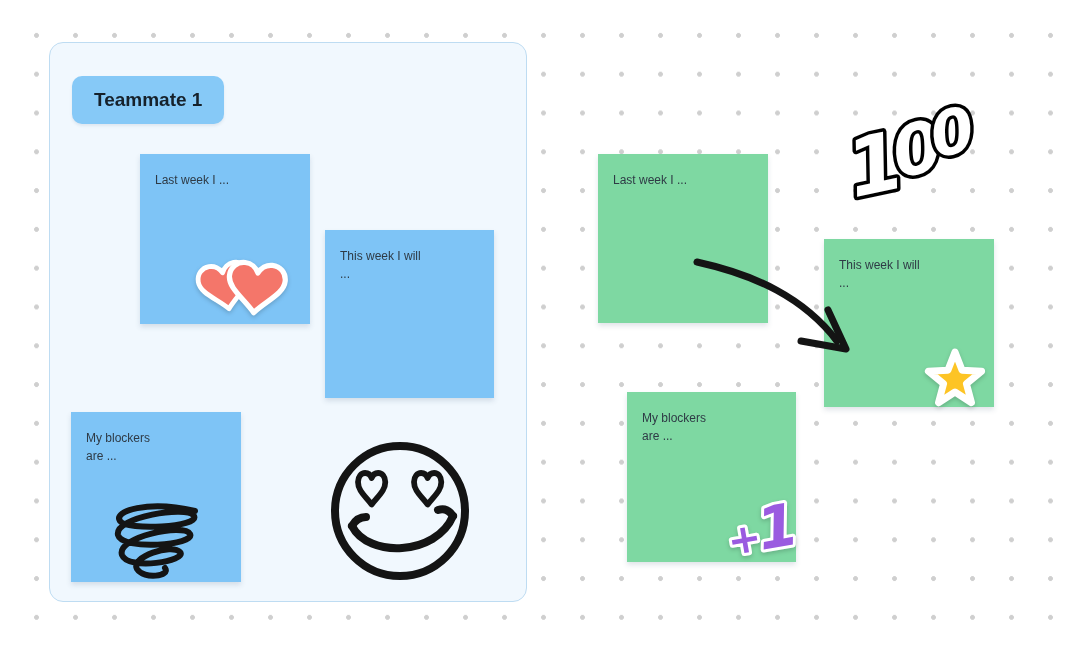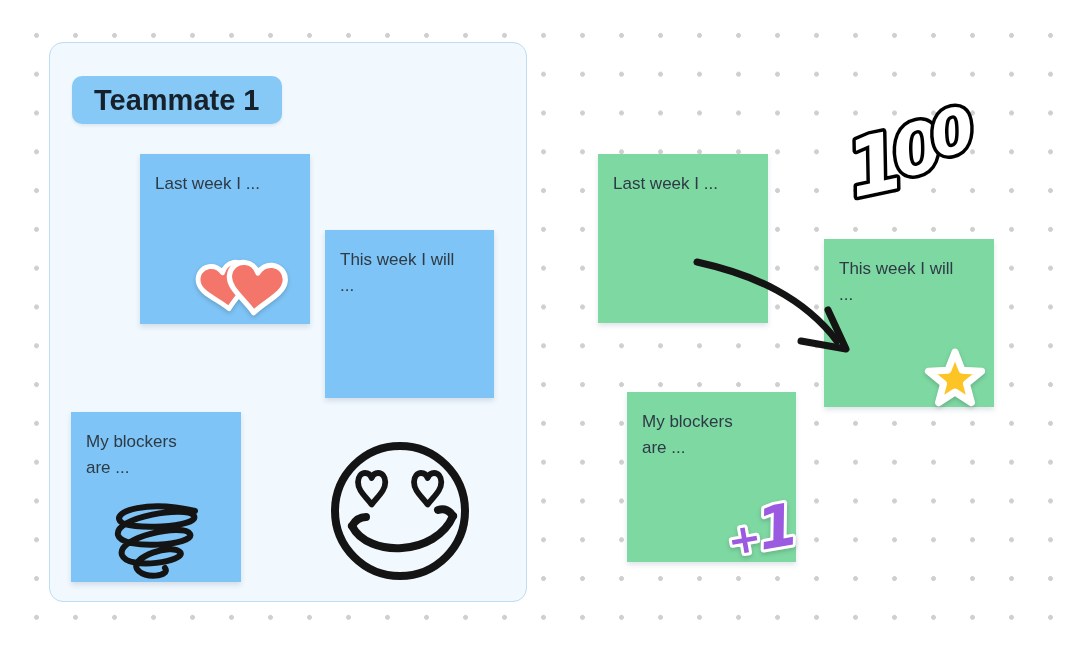--- a/index.html
+++ b/index.html
@@ -17,31 +17,31 @@
   .panel {
     position:absolute; top:42px; width:478px; height:560px;
     border-radius:14px; border:1.5px solid;
   }
   .panel.blue  { left:49px;  background:var(--blue-panel-bg);  border-color:var(--blue-panel-border); }
   .panel.green { left:558px; background:var(--green-panel-bg); border-color:var(--green-panel-border); }
 
   .section-label {
     position:absolute; height:48px; border-radius:10px;
     display:flex; align-items:center; padding:0 22px;
-    font-weight:bold; font-size:29px; color:var(--text-dark);
+    font-weight:bold; font-size:19px; color:var(--text-dark);
     box-shadow:0 2px 3px rgba(60,90,120,.10);
     white-space:nowrap;
   }
   .section-label.blue  { background:var(--blue-label-bg); }
   .section-label.green { background:var(--green-label-bg); }
 
   .note {
     position:absolute; width:170px; height:170px;
     padding:17px 15px; color:var(--note-text);
-    font-size:17px; line-height:1.5; white-space:pre-line;
+    font-size:12px; line-height:1.5; white-space:pre-line;
     box-shadow:0 3px 5px rgba(60,90,120,.16);
   }
   .note.blue  { background:var(--blue-note); }
   .note.green { background:var(--green-note); }
 
   .sticker { position:absolute; overflow:visible; }
   .shadowed { filter:drop-shadow(0 2px 2px rgba(0,0,0,.18)); }
   svg { display:block; overflow:visible; }
 </style>
 </head>

